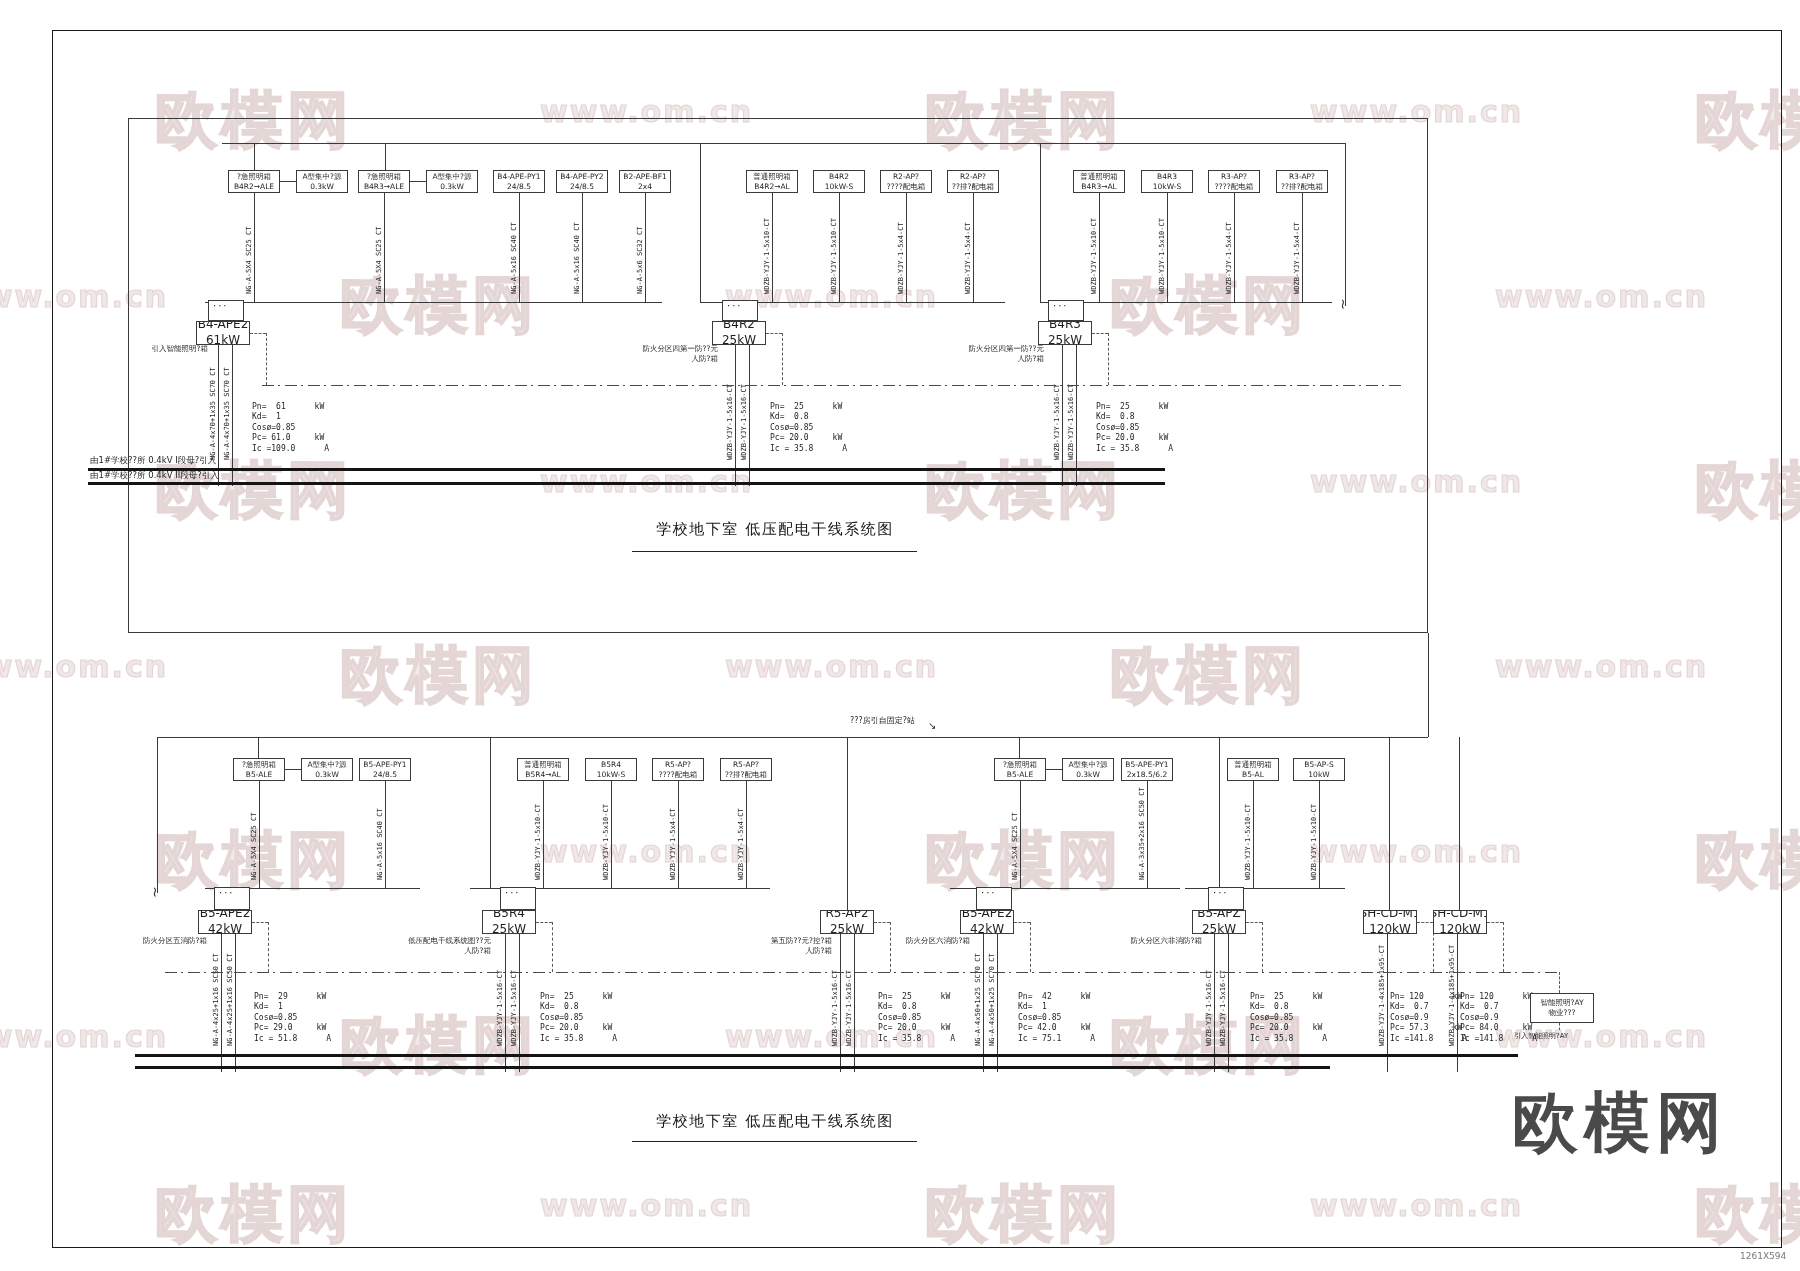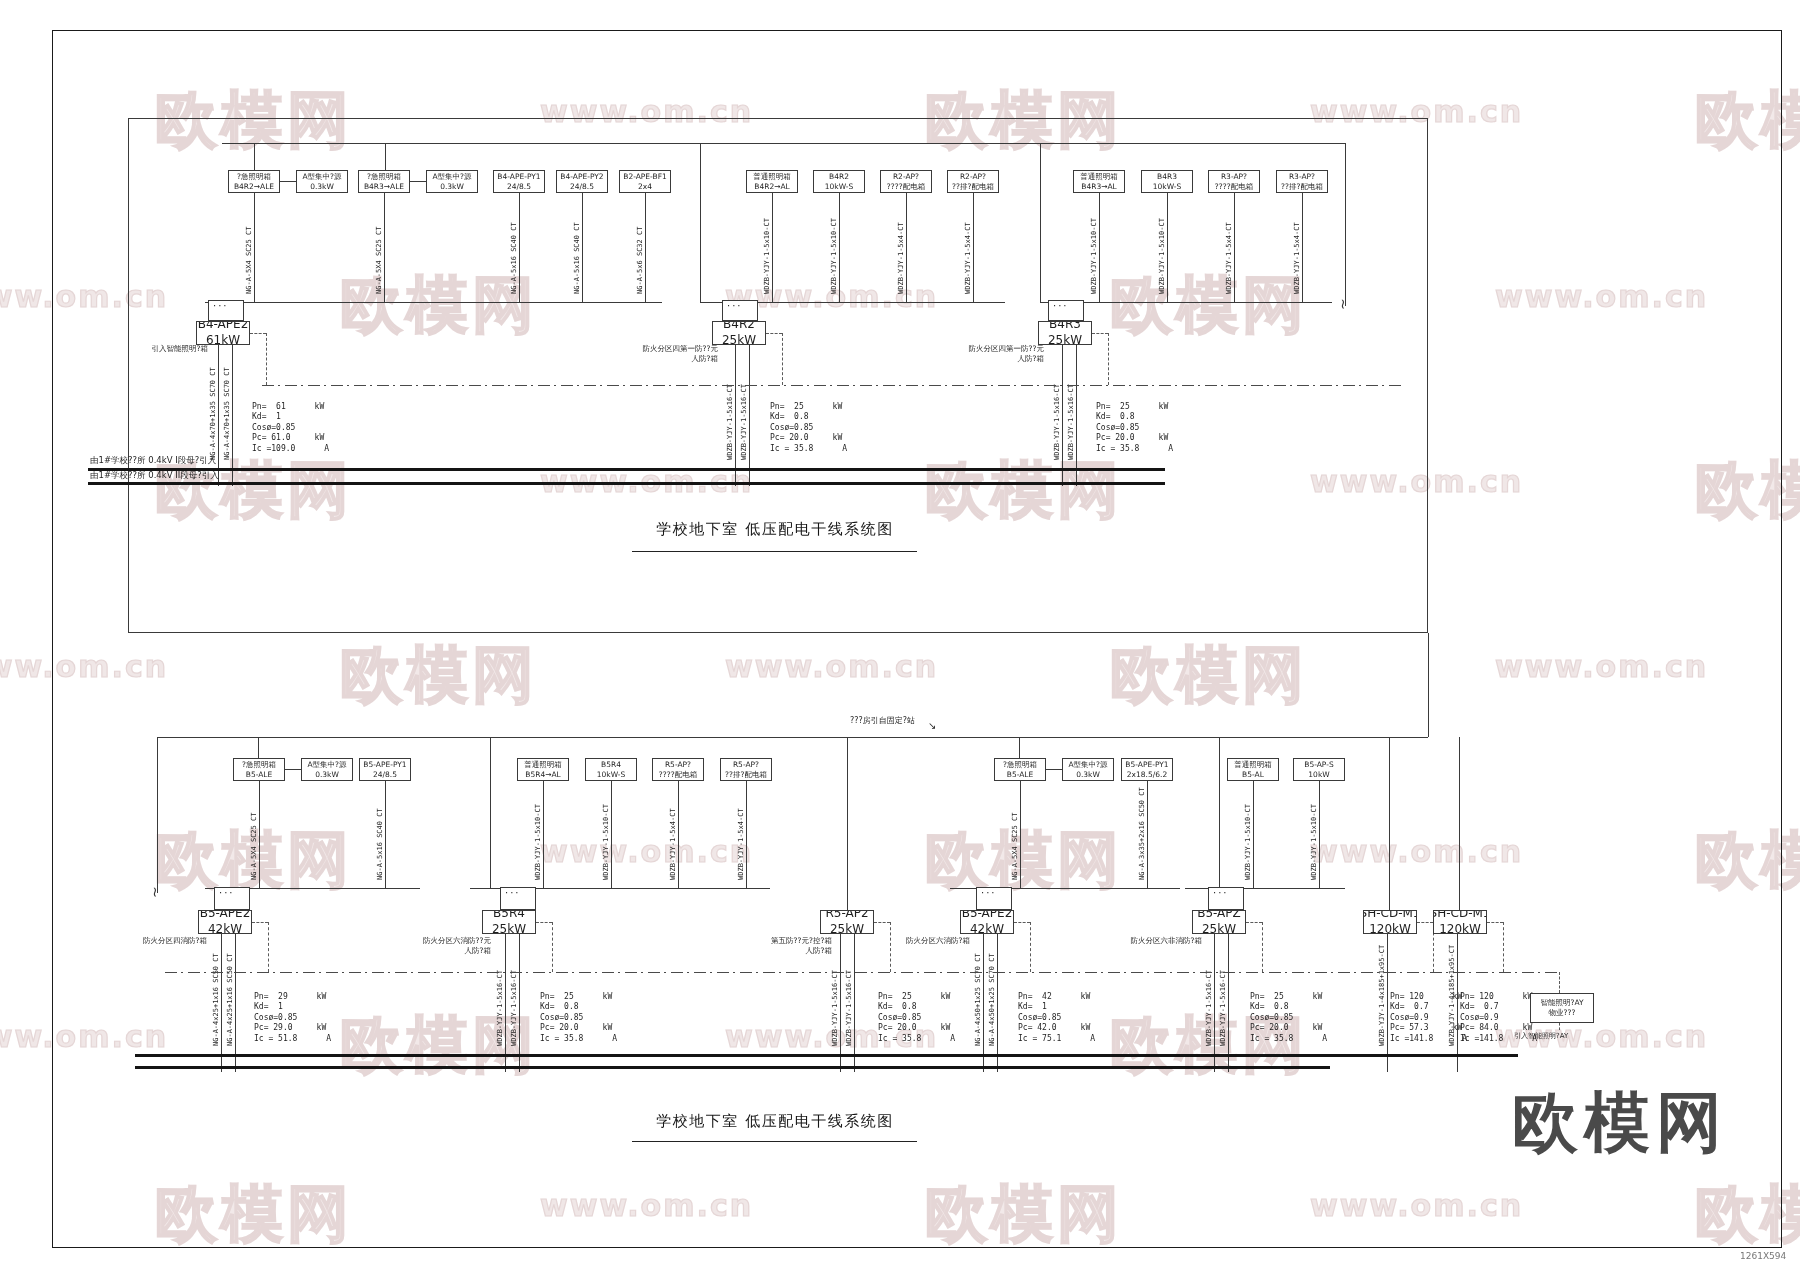--- a/index.html
+++ b/index.html
@@ -260,21 +260,21 @@
       <span>24/8.5</span>
     </div>
     <div class="abs ln-v" style="left: 385px; top: 781px; height: 107px;"></div>
     <div class="abs vlabel" style="left: 376px; top: 880px; width: 97px;">NG-A-5x16 SC40 CT</div>
     <div class="abs ln-h" style="left: 285px; top: 769px; width: 16px;"></div>
     <div class="abs dotsbox" style="left: 214px; top: 887px; width: 36px; height: 23px;">···</div>
     <div class="abs box mainbox" style="left: 198px; top: 910px; width: 54px; height: 24px;">
       <span>B5-APE2</span>
       <span>42kW</span>
     </div>
-    <div class="abs zone" style="left: 112px; top: 936px; width: 95px;">防火分区四消防?箱</div>
+    <div class="abs zone" style="left: 112px; top: 936px; width: 95px;">防火分区五消防?箱</div>
     <div class="abs ln-v" style="left: 221px; top: 934px; height: 138px;"></div>
     <div class="abs vlabel" style="left: 212px; top: 1046px; width: 112px;">NG-A-4x25+1x16 SC50 CT</div>
     <div class="abs ln-v" style="left: 235px; top: 934px; height: 138px;"></div>
     <div class="abs vlabel" style="left: 226px; top: 1046px; width: 112px;">NG-A-4x25+1x16 SC50 CT</div>
     <div class="abs params" style="left: 254px; top: 992px;">Pn=  29      kW
 Kd=  1
 Cosø=0.85
 Pc= 29.0     kW
 Ic = 51.8      A</div>
     <div class="abs dash-h" style="left: 252px; top: 922px; width: 16px;"></div>
@@ -301,21 +301,21 @@
       <span>R5-AP?</span>
       <span>??排?配电箱</span>
     </div>
     <div class="abs ln-v" style="left: 746px; top: 781px; height: 107px;"></div>
     <div class="abs vlabel" style="left: 737px; top: 880px; width: 97px;">WDZB-YJY-1-5x4-CT</div>
     <div class="abs dotsbox" style="left: 500px; top: 887px; width: 36px; height: 23px;">···</div>
     <div class="abs box mainbox" style="left: 482px; top: 910px; width: 54px; height: 24px;">
       <span>B5R4</span>
       <span>25kW</span>
     </div>
-    <div class="abs zone" style="left: 393px; top: 936px; width: 98px;">防火分区六消防??元
+    <div class="abs zone" style="left: 393px; top: 936px; width: 98px;">低压配电干线系统图??元
 人防?箱</div>
     <div class="abs ln-v" style="left: 505px; top: 934px; height: 138px;"></div>
     <div class="abs vlabel" style="left: 496px; top: 1046px; width: 112px;">WDZB-YJY-1-5x16-CT</div>
     <div class="abs ln-v" style="left: 519px; top: 934px; height: 138px;"></div>
     <div class="abs vlabel" style="left: 510px; top: 1046px; width: 112px;">WDZB-YJY-1-5x16-CT</div>
     <div class="abs params" style="left: 540px; top: 992px;">Pn=  25      kW
 Kd=  0.8
 Cosø=0.85
 Pc= 20.0     kW
 Ic = 35.8      A</div>

